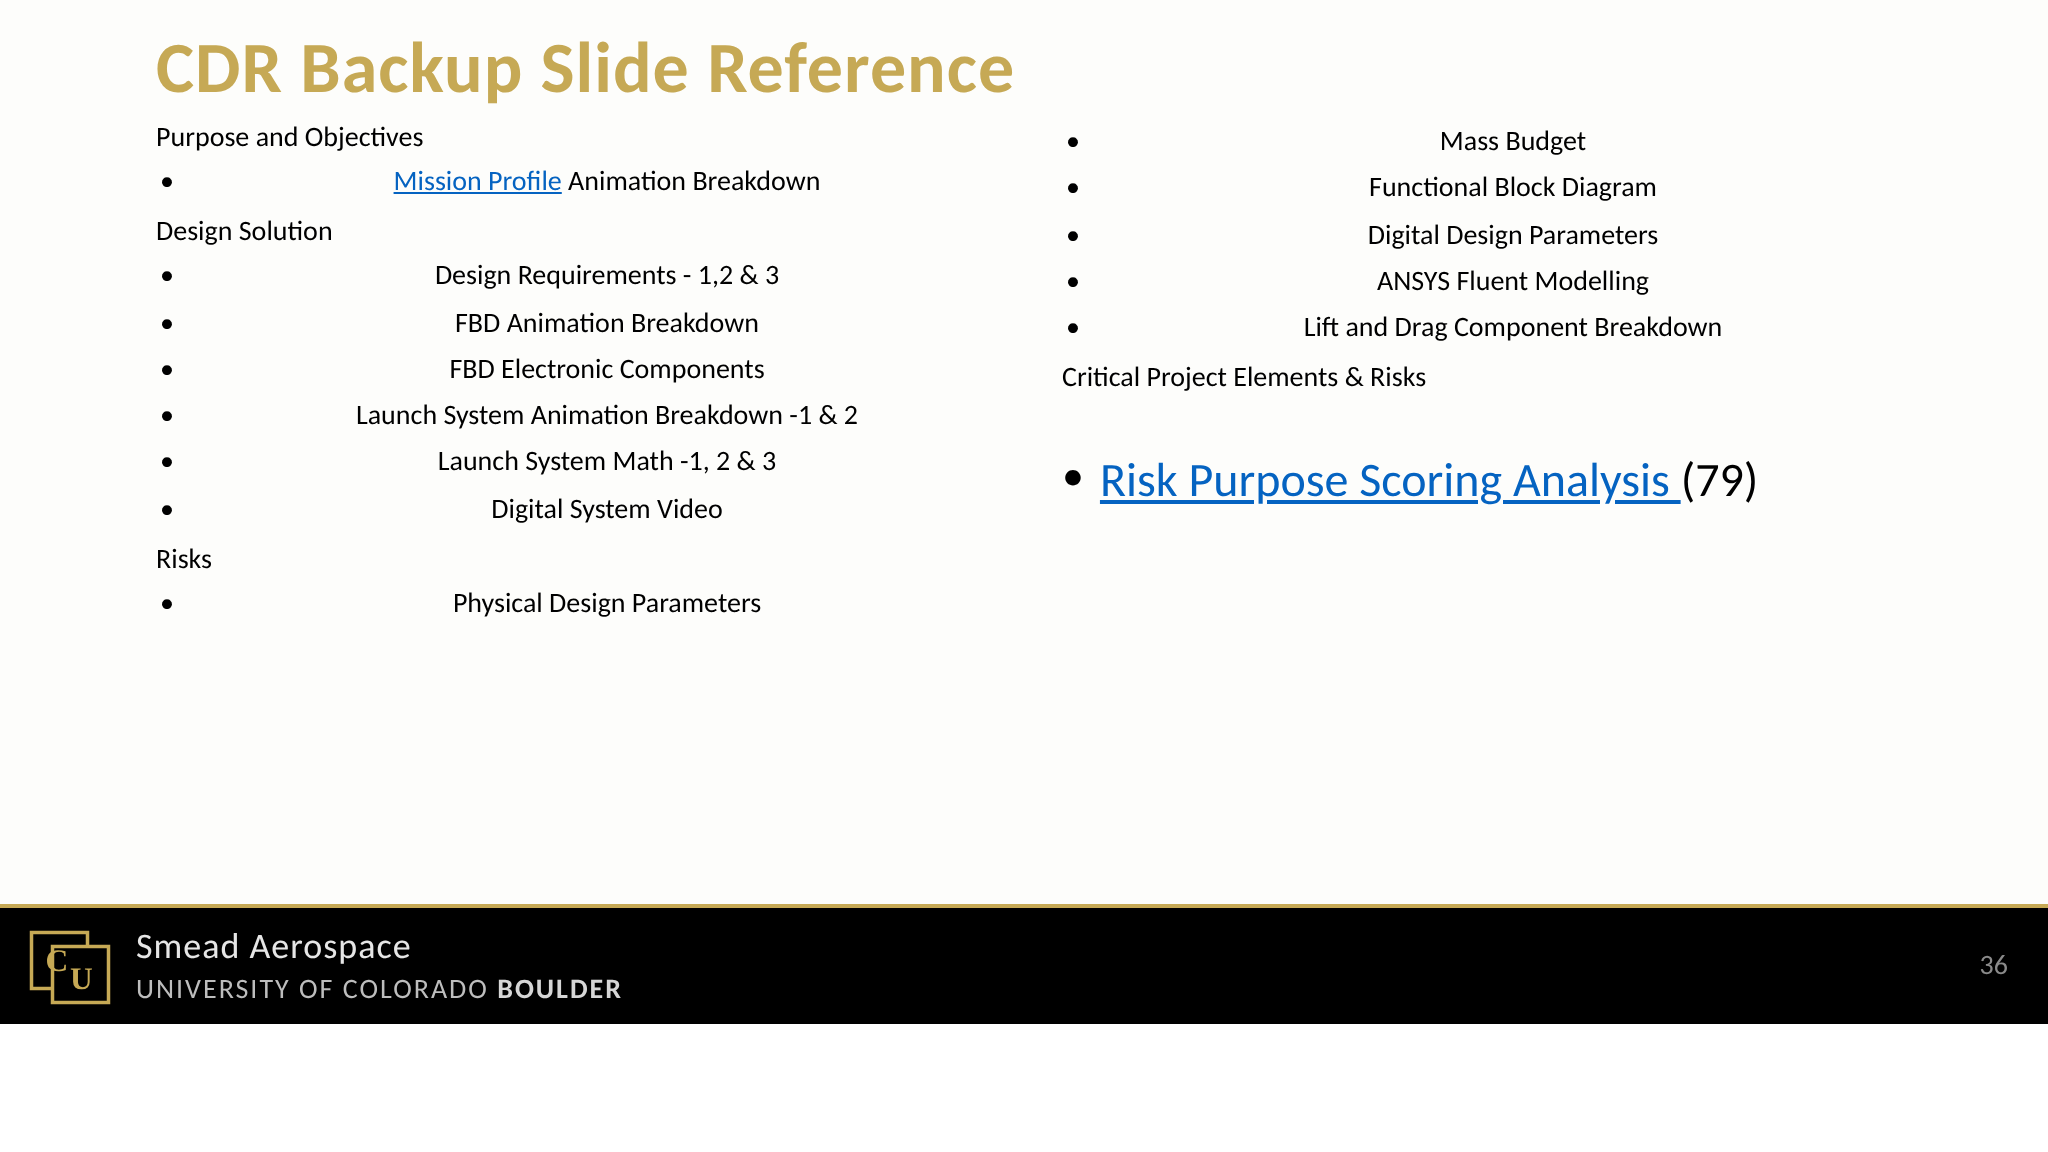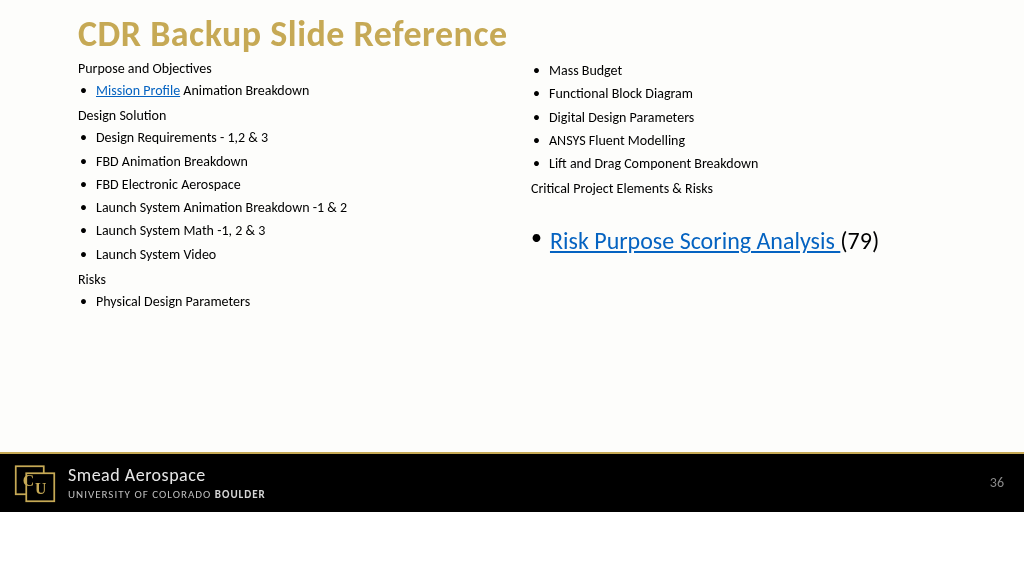--- a/index.html
+++ b/index.html
@@ -3,34 +3,34 @@
 <meta charset="utf-8">
 <style>
   * { box-sizing: border-box; margin: 0; padding: 0; }
   html, body { width: 1024px; height: 576px; font-family: Calibri, "Segoe UI", Arial, sans-serif; background: #fff; color: #000; overflow: hidden; }
   .slide { position: relative; width: 1024px; height: 512px; background: #fdfdfb; }
   .title { position: absolute; top: 12px; left: 78px; font-size: 36px; font-weight: 700; color: #c6a955; letter-spacing: 0.5px; }
   .content { position: absolute; top: 58px; left: 78px; right: 40px; bottom: 80px; display: flex; }
   .col { flex: 1; padding-right: 20px; }
   .heading { font-size: 14px; color: #000; margin: 2px 0 4px 0; font-weight: 400; }
   ul.list { list-style: none; margin: 0 0 6px 0; padding: 0; }
-  ul.list li { position: relative; padding-left: 18px; font-size: 14px; line-height: 1.45; margin: 3px 0; }
+  ul.list li { position: relative; padding-left: 18px; font-size: 14px; line-height: 1.45; margin: 3px 0; text-align: center; }
   ul.list li::before { content: "•"; position: absolute; left: 2px; top: 0; color: #000; }
   .link { color: #0563c1; text-decoration: underline; cursor: pointer; }
   .big-link-row { display: flex; align-items: flex-start; margin-top: 28px; }
   .big-bullet { font-size: 22px; margin-right: 8px; line-height: 1.2; }
   .big-link-text { font-size: 24px; line-height: 1.3; }
   .big-link-text .link { color: #0563c1; }
   .footer { position: absolute; left: 0; right: 0; bottom: 0; height: 60px; background: #000; display: flex; align-items: center; padding: 0 20px 0 14px; }
   .footer-top-stripe { position: absolute; left: 0; right: 0; top: 0; height: 2px; background: #c6a955; }
   .cu-logo { width: 42px; height: 42px; margin-right: 12px; position: relative; flex-shrink: 0; }
   .cu-logo svg { width: 100%; height: 100%; }
   .brand-text { color: #ddd; }
   .brand-top { font-size: 18px; font-weight: 300; letter-spacing: 0.5px; color: #e6e6e6; }
-  .brand-bottom { font-size: 11px; letter-spacing: 1px; color: #bdbdbd; margin-top: 2px; }
+  .brand-bottom { font-size: 14px; letter-spacing: 1px; color: #bdbdbd; margin-top: 2px; }
   .brand-bottom b { font-weight: 700; color: #d6d6d6; }
   .page-num { margin-left: auto; color: #8a8a8a; font-size: 14px; }
   .spacer-list { margin-top: 140px; }
 </style>
 </head>
 <body>
 
 <div class="slide">
   <div class="title">CDR Backup Slide Reference</div>
 
@@ -41,24 +41,24 @@
       <ul class="list">
         <li>
           <span class="link">Mission Profile</span><span> Animation Breakdown</span>
         </li>
       </ul>
 
       <div class="heading">Design Solution</div>
       <ul class="list">
         <li><span>Design Requirements - 1,2 &amp; 3</span></li>
         <li><span>FBD Animation Breakdown</span></li>
-        <li><span>FBD Electronic Aerospace</span></li>
+        <li><span>FBD Electronic Components</span></li>
         <li><span>Launch System Animation Breakdown -1 &amp; 2</span></li>
         <li><span>Launch System Math -1, 2 &amp; 3</span></li>
-        <li><span>Launch System Video</span></li>
+        <li><span>Digital System Video</span></li>
       </ul>
 
       <div class="heading">Risks</div>
 
       <ul class="list spacer-list">
         <li><span>Physical Design Parameters</span></li>
       </ul>
     </div>
 
     <div class="col">

